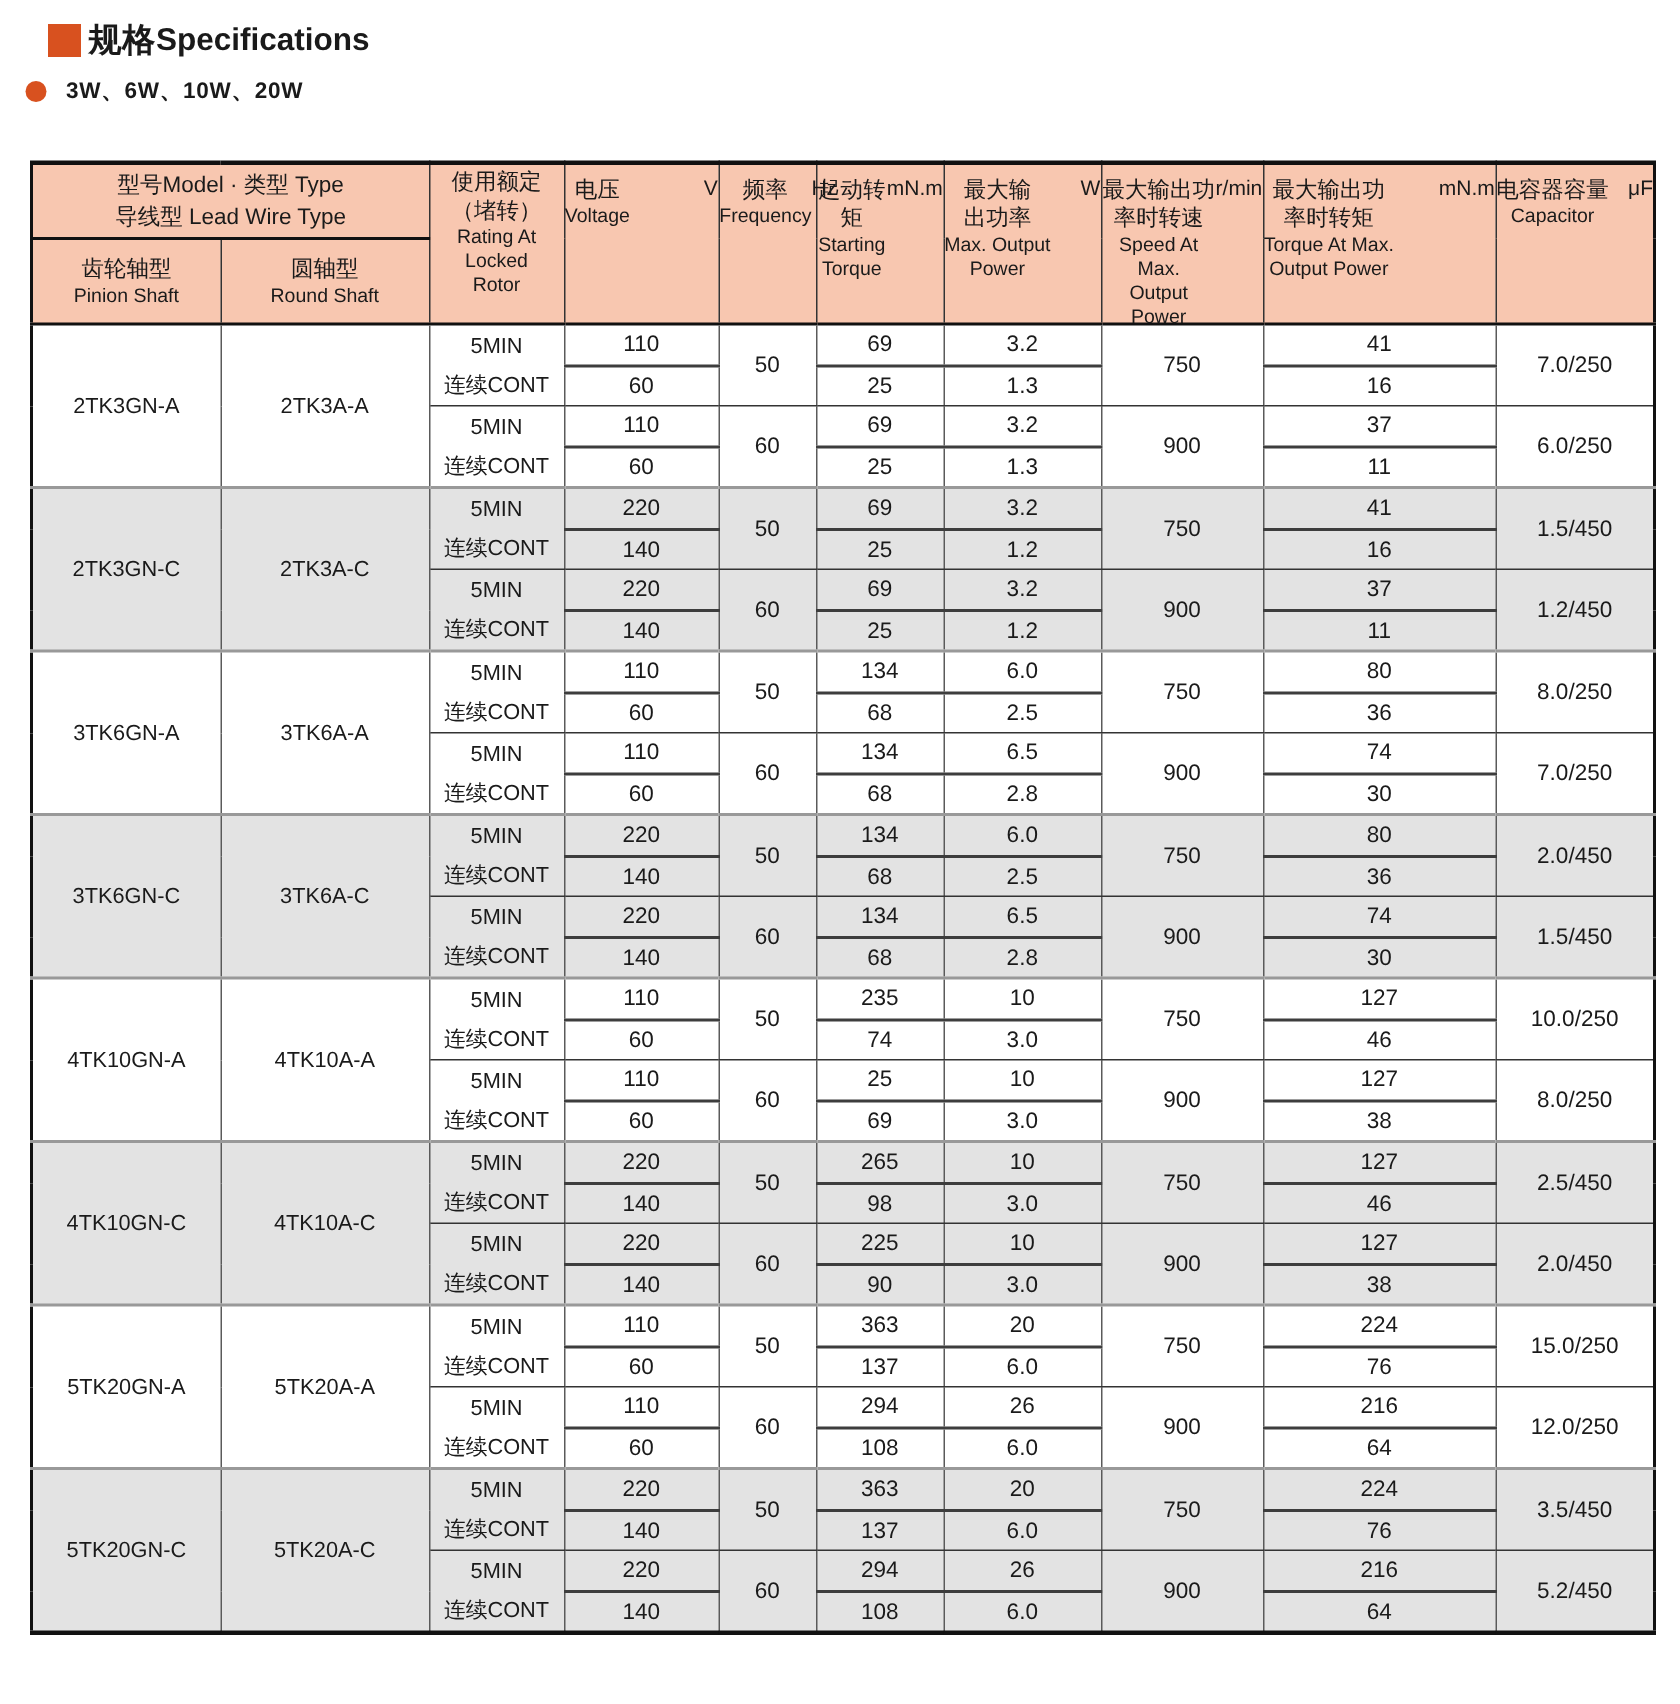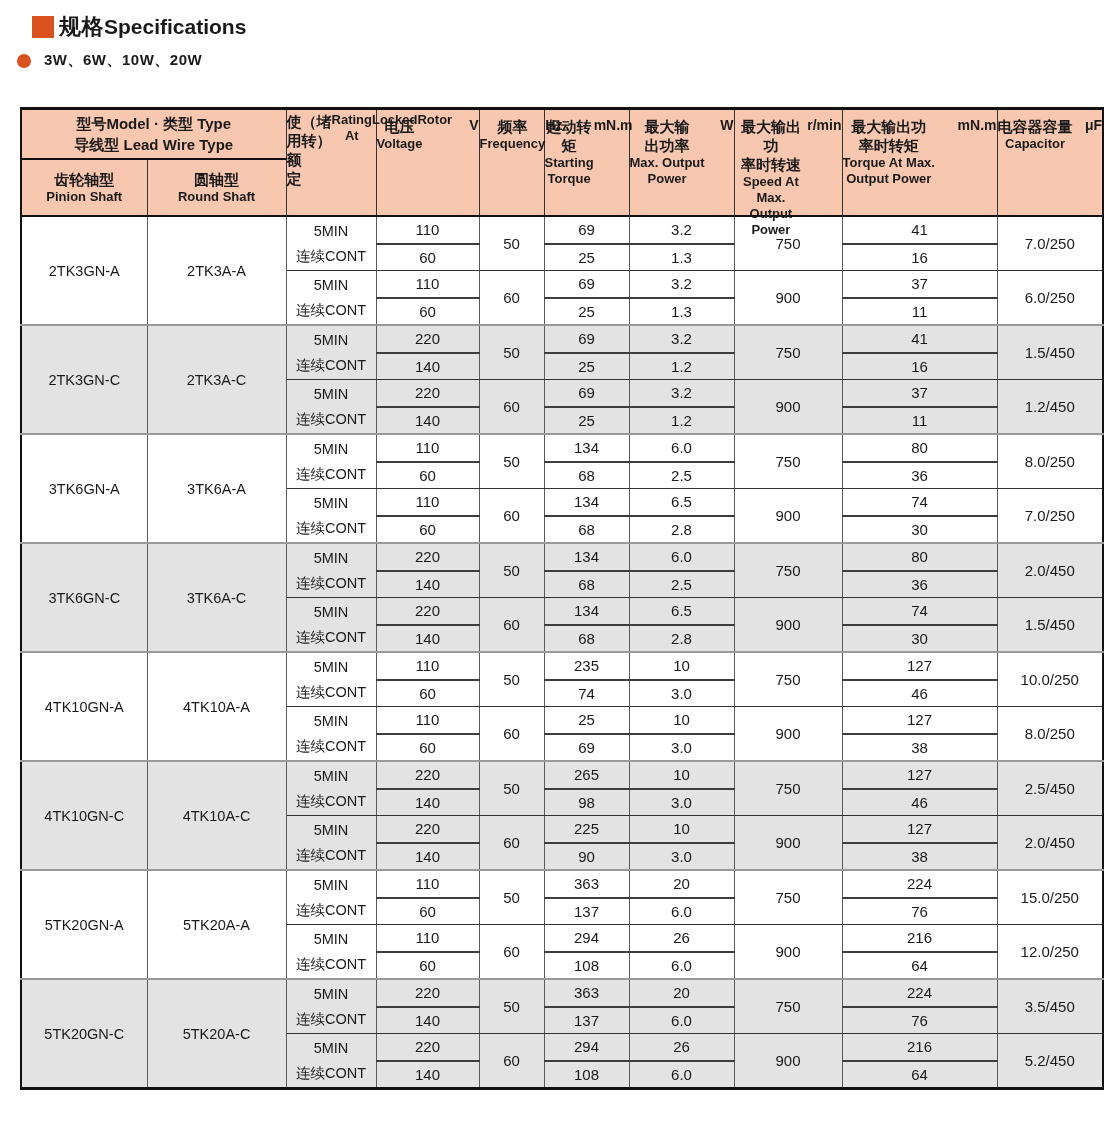--- a/index.html
+++ b/index.html
@@ -18,30 +18,30 @@
   .subtitle-text{font-size:15px;font-weight:bold;letter-spacing:.5px;}
   
   table.spec{
     position:absolute;left:20px;top:107px;width:1082px;
     border-collapse:collapse;table-layout:fixed;
     border:2px solid #111;border-top:3px solid #111;border-bottom:3px solid #111;
   }
   thead th{
     background:var(--header-bg);
     border:1px solid #333;
-    font-weight:bold;padding:0;vertical-align:middle;text-align:center;
+    font-weight:normal;padding:0;vertical-align:middle;text-align:center;
   }
   thead tr.h-top th{border-bottom:2px solid #111;}
   thead th.h-model-group{border-bottom:1px solid #333;height:48px;}
   thead tr.h-sub th{height:55px;border-bottom:2px solid #111;}
   .hz{font-size:15px;line-height:19px;}
   .he{font-size:13px;line-height:16px;}
   .hu{font-size:14px;line-height:16px;}
   .h-flex{display:flex;flex-direction:row;justify-content:space-between;height:92px;padding:5px 0 4px;}
-  .h-mid{display:flex;flex-direction:row;justify-content:flex-start;height:101px;}
+  .h-mid{display:flex;flex-direction:column;justify-content:flex-start;height:101px;}
   .h-group-line{font-size:15px;line-height:21px;}
   tbody td{
     border-left:1px solid #5a5a5a;border-right:1px solid #5a5a5a;
     padding:0;text-align:center;vertical-align:middle;
     font-size:15px;height:25.5px;background:#ffffff;
   }
   tbody tr.shaded td{background:var(--shaded-bg);}
   td.model{font-size:14.5px;}
   td.split{border-bottom:2px solid #3d3d3d;}
   td.subsep{border-bottom:1px solid #333;}

